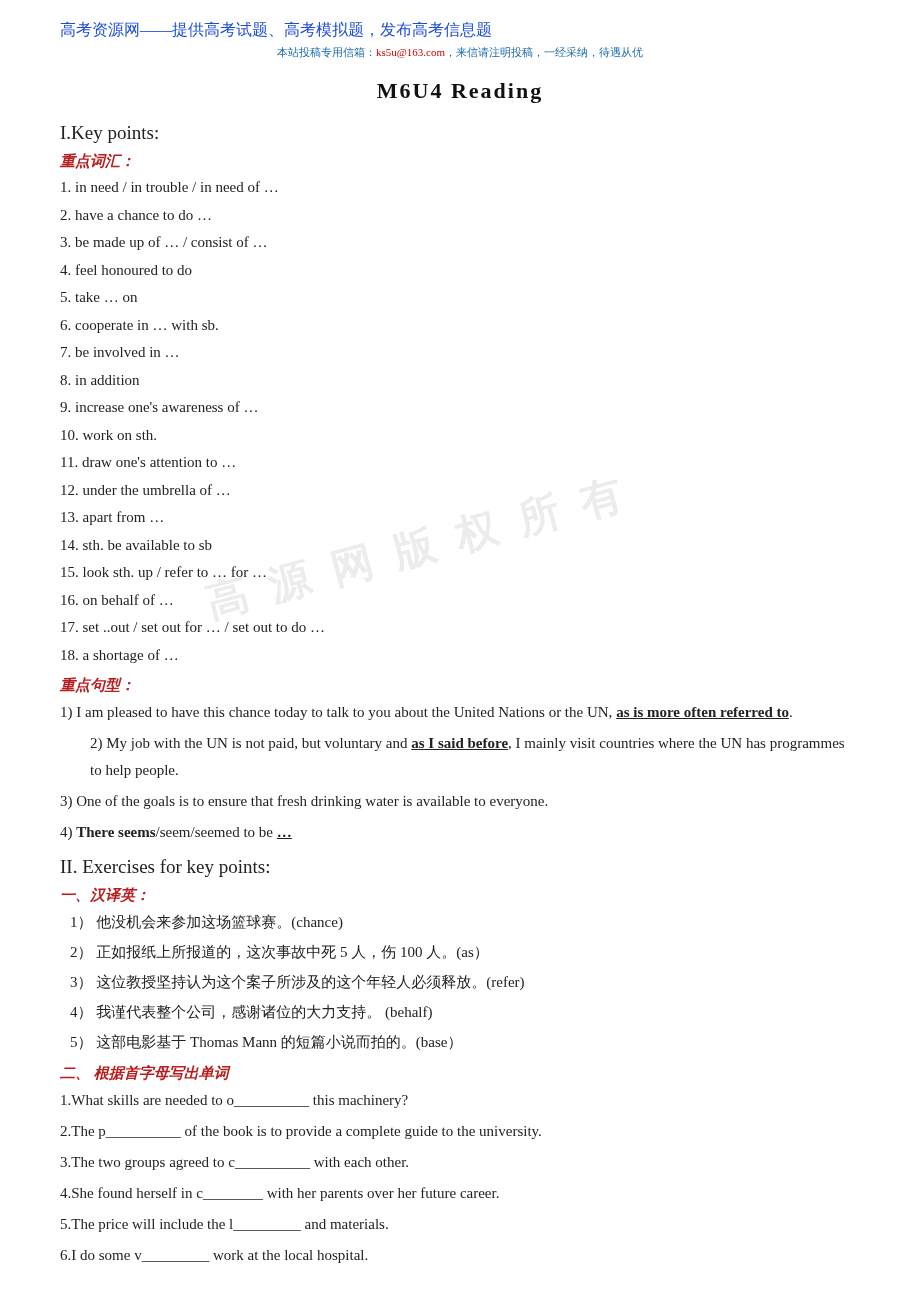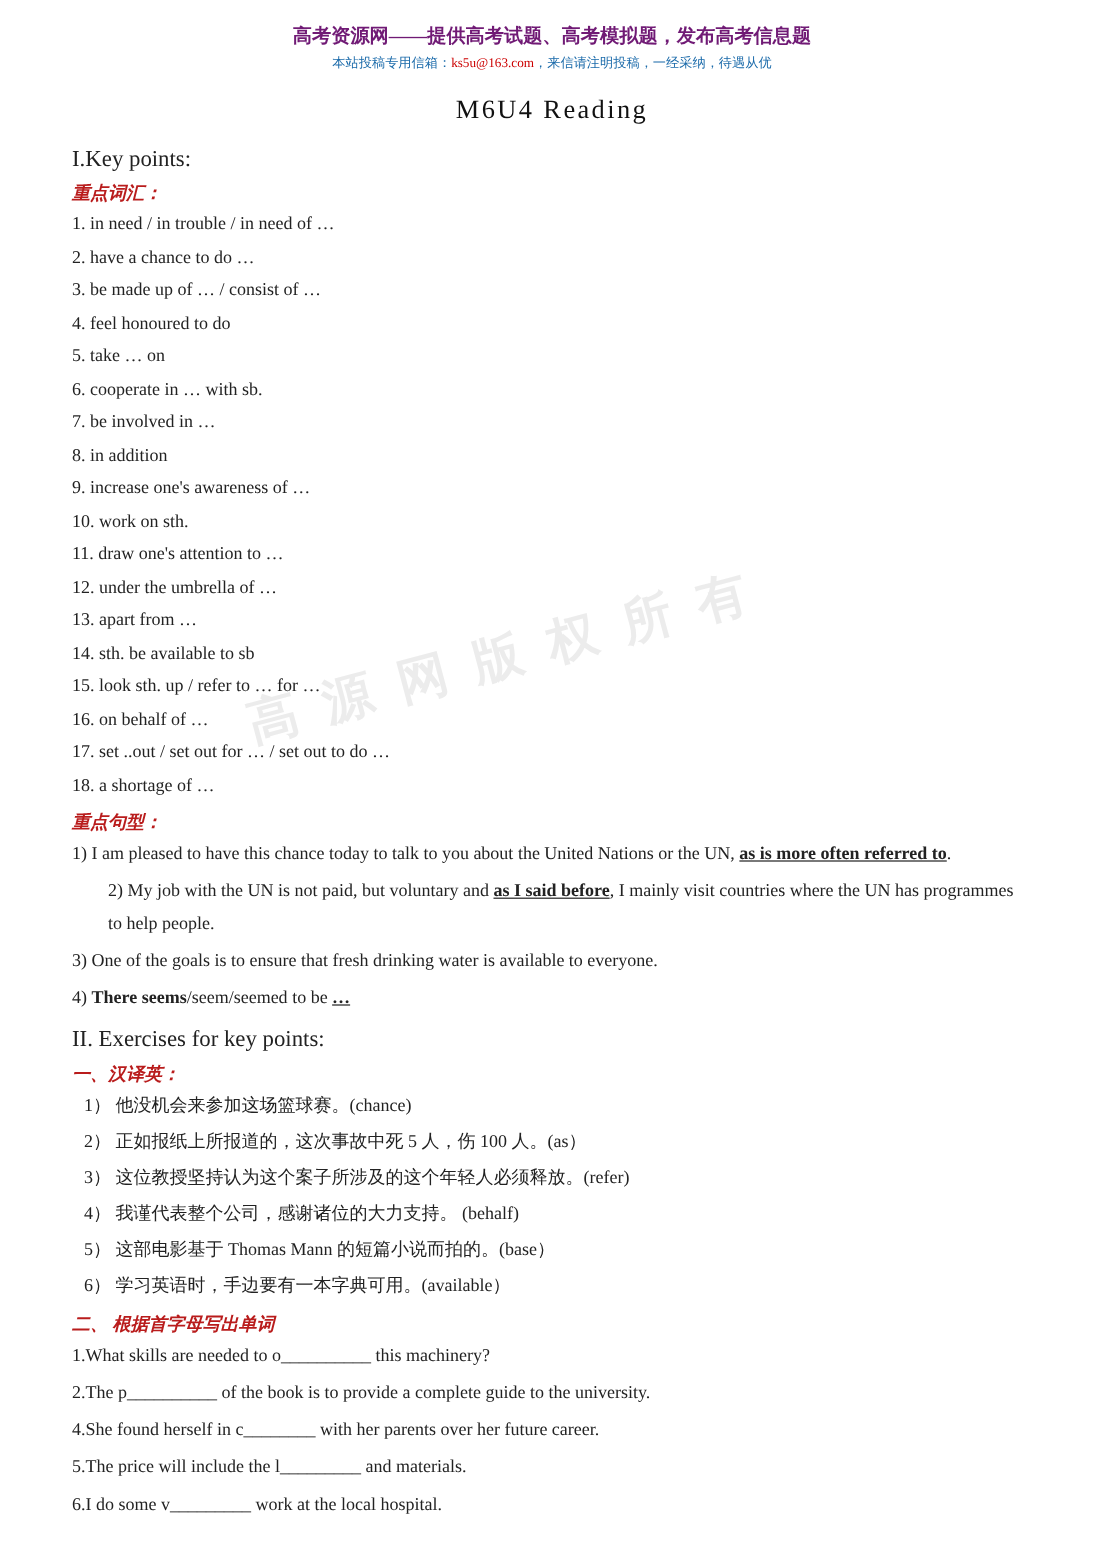--- a/index.html
+++ b/index.html
@@ -6,37 +6,36 @@
     body {
       width: 920px;
       min-height: 1302px;
       background: #fff;
       font-family: "SimSun", "宋体", serif;
       font-size: 15px;
       color: #222;
       padding: 20px 60px 40px 60px;
     }
     .header-main {
-      text-align: center;
       font-size: 16px;
-      font-weight: bold;
-      color: #701a75;
+      font-weight: normal;
+      color: #1d4ed8;
       margin-bottom: 4px;
     }
     .header-sub {
       text-align: center;
       font-size: 11px;
       color: #1a6aaa;
       margin-bottom: 18px;
     }
     .header-sub span.red { color: #c00; }
     .page-title {
       text-align: center;
       font-size: 22px;
-      font-weight: normal;
+      font-weight: bold;
       color: #111;
       margin-bottom: 18px;
       letter-spacing: 2px;
     }
     .section-title {
       font-weight: normal;
       font-size: 19px;
       margin-top: 10px;
       margin-bottom: 4px;
     }
@@ -152,24 +151,24 @@
 
 <div class="section-title">II. Exercises for key points:</div>
 <div class="sub-section-title">一、汉译英：</div>
 <div class="chinese-list">
 
 <div class="item">1）  他没机会来参加这场篮球赛。(chance)</div>
     <div class="item">2）  正如报纸上所报道的，这次事故中死 5 人，伤 100 人。(as）</div>
     <div class="item">3）  这位教授坚持认为这个案子所涉及的这个年轻人必须释放。(refer)</div>
     <div class="item">4）  我谨代表整个公司，感谢诸位的大力支持。 (behalf)</div>
     <div class="item">5）  这部电影基于 Thomas Mann 的短篇小说而拍的。(base）</div>
-    <div class="item">6）   学习英语时，手边要有一本字典可用。(available）</div>
   </div>
 
 <div class="sub-section-title">二、  根据首字母写出单词</div>
 <div class="fill-list">
 
 <div class="item">1.What skills are needed to o__________ this machinery?</div>
     <div class="item">2.The p__________ of the book is to provide a complete guide to the university.</div>
+    <div class="item">3.The two groups agreed to c__________ with each other.</div>
     <div class="item">4.She found herself in c________ with her parents over her future career.</div>
     <div class="item">5.The price will include the l_________ and materials.</div>
     <div class="item">6.I do some v_________ work at the local hospital.</div>
   </div>
 
 </body></html>

